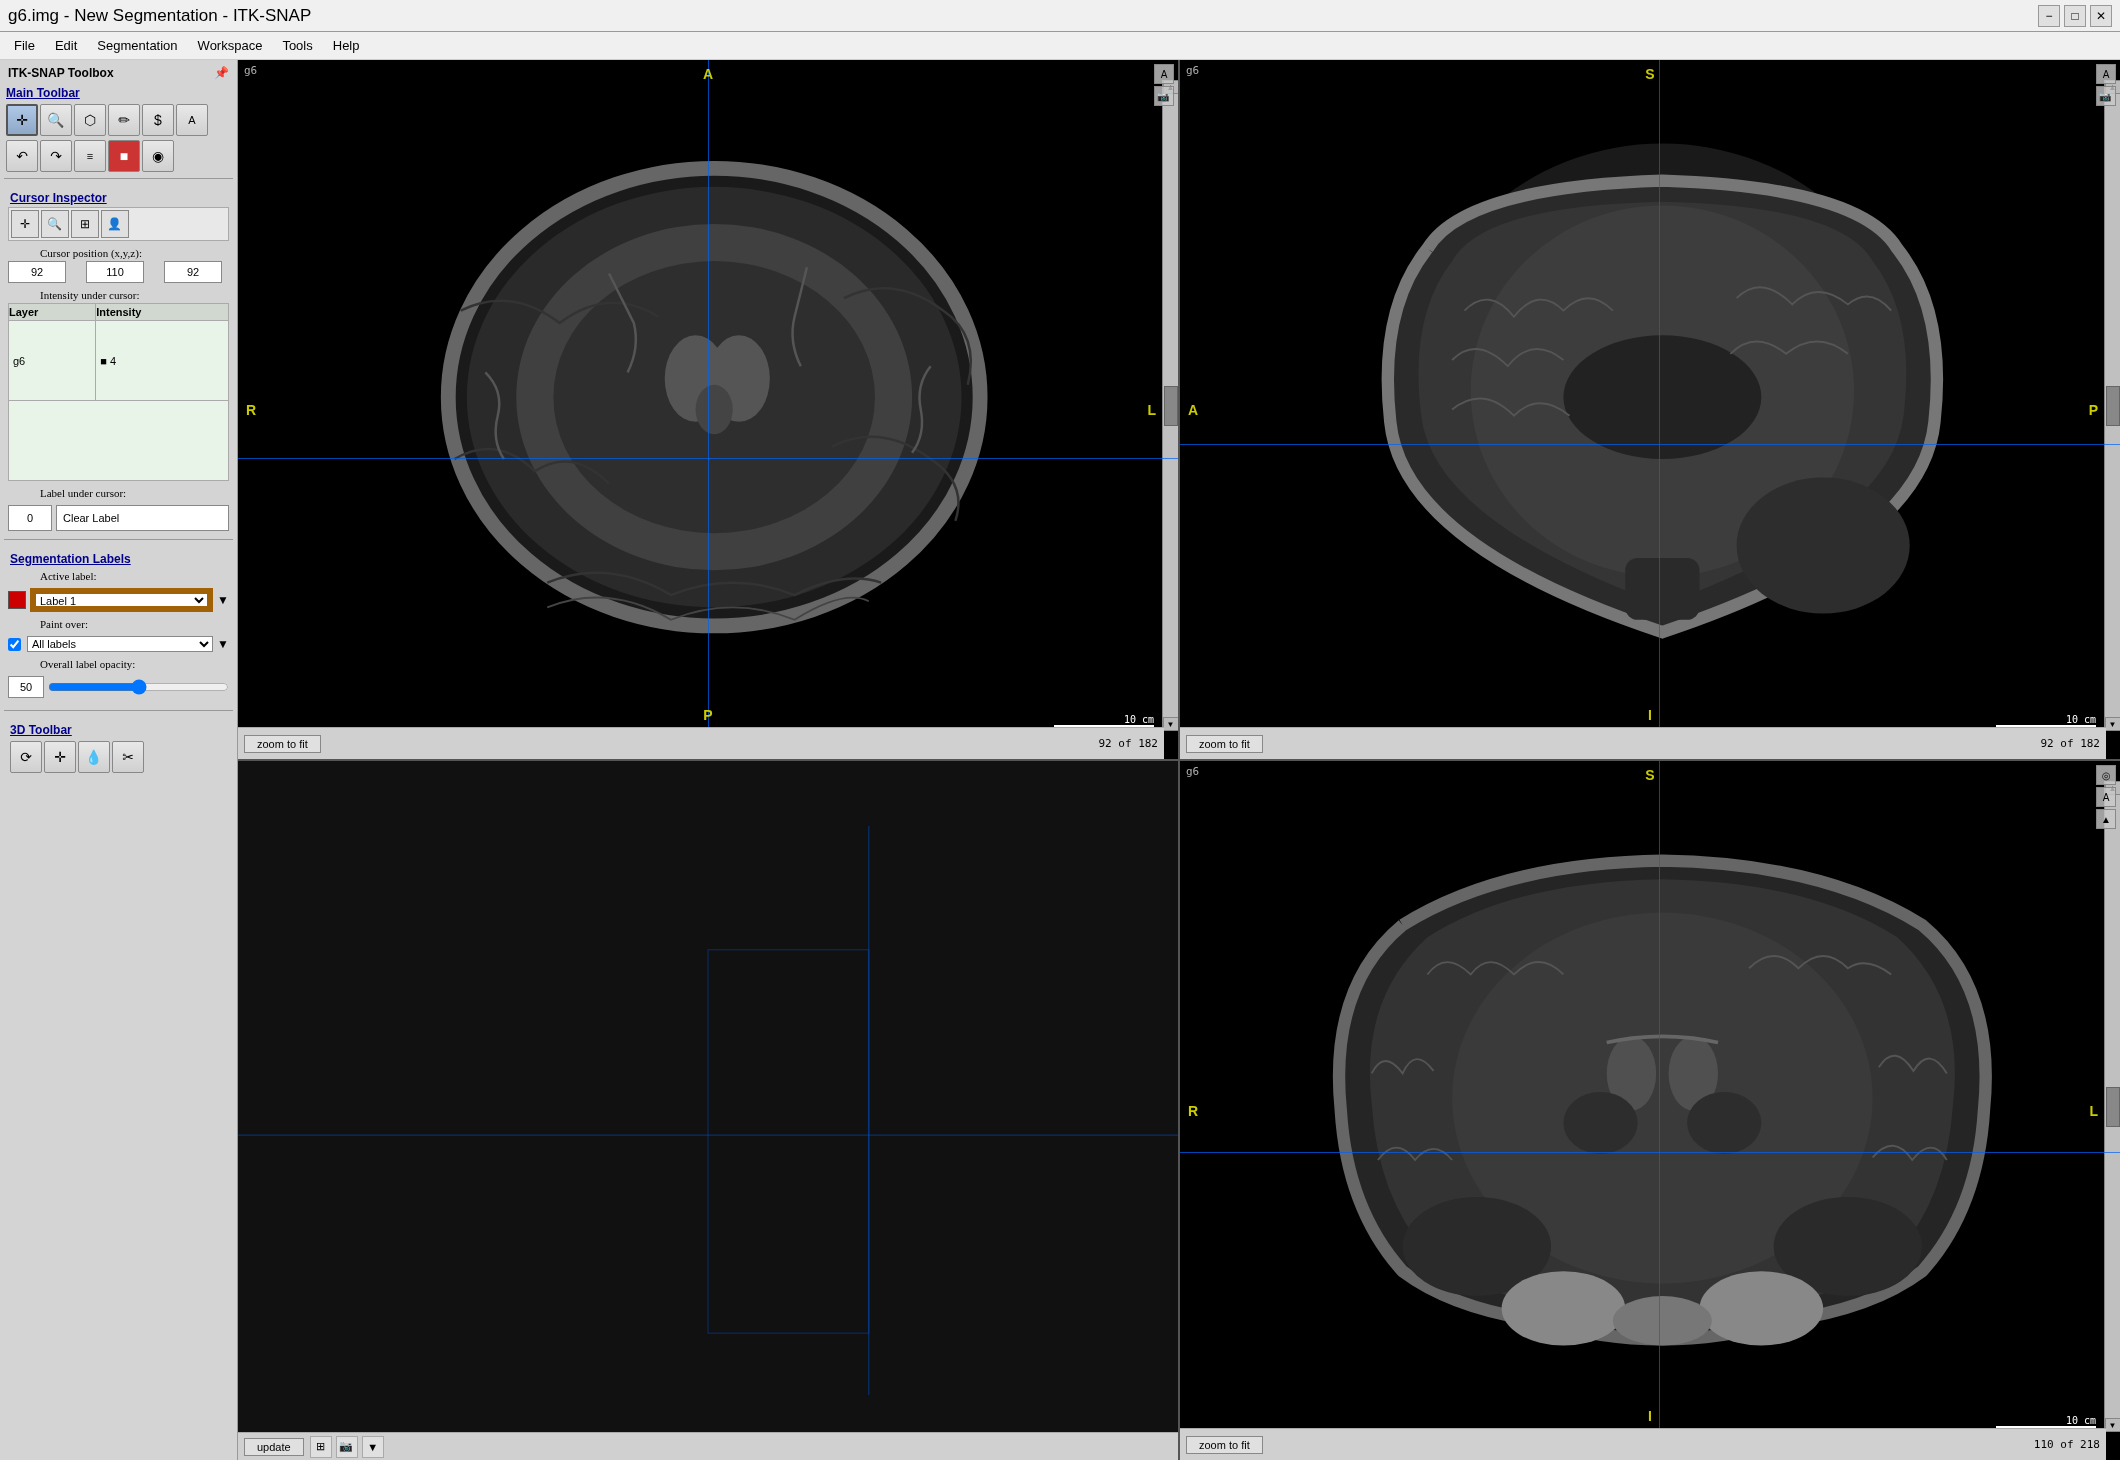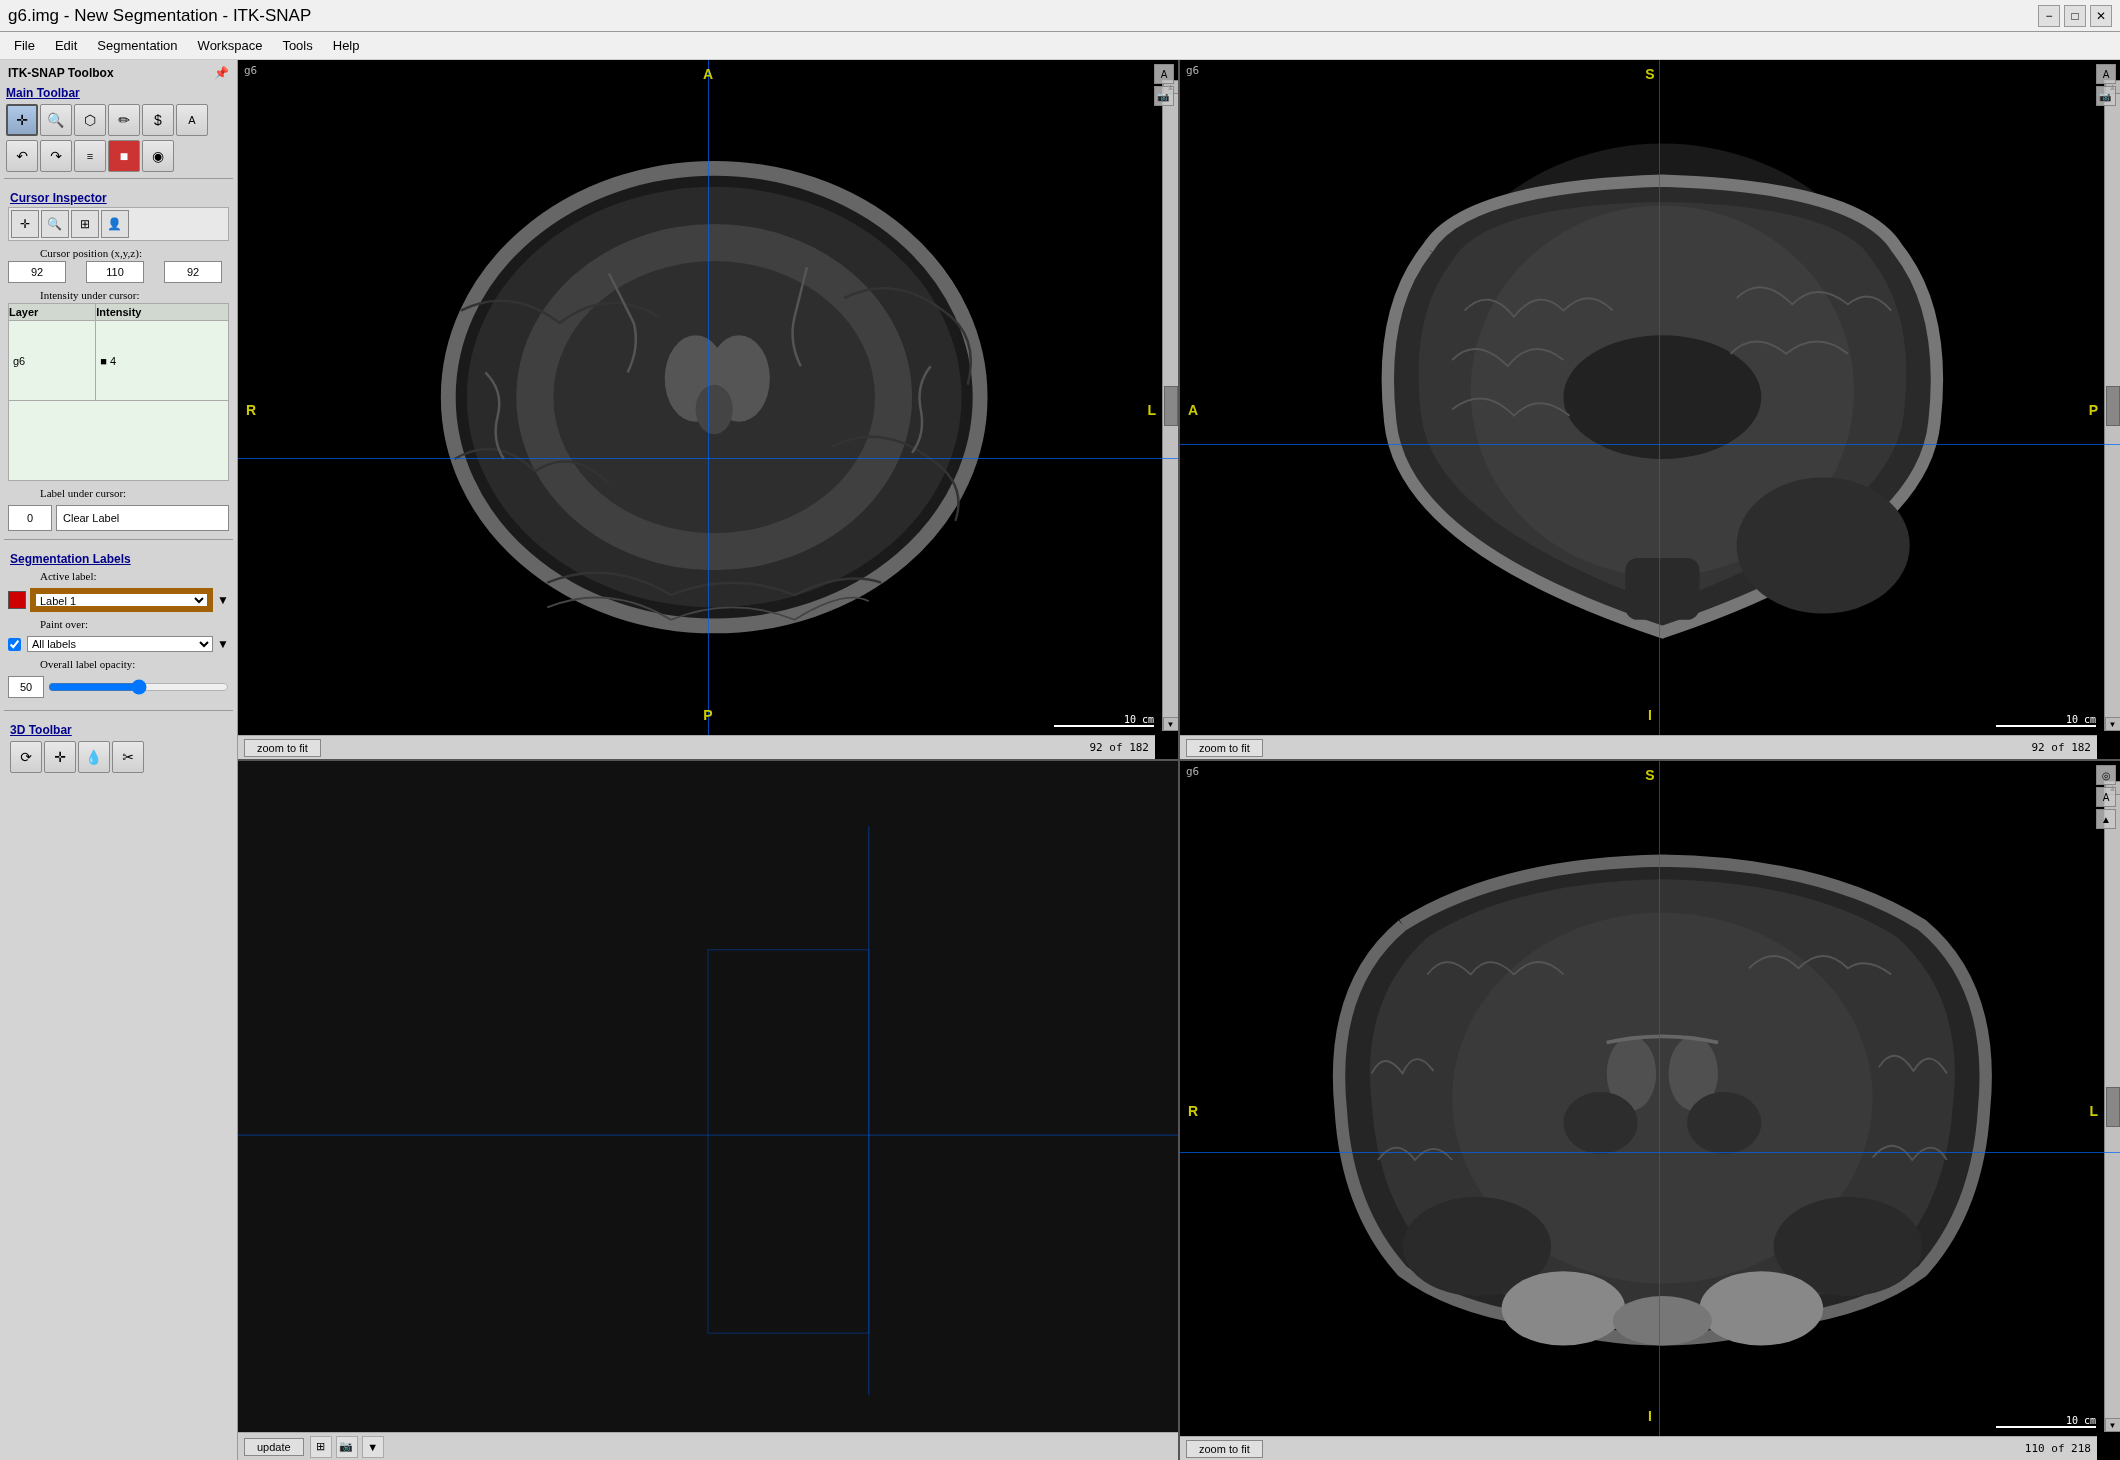--- a/index.html
+++ b/index.html
@@ -352,22 +352,22 @@
       width: 1px;
       background: rgba(0, 100, 255, 0.7);
       pointer-events: none;
       z-index: 5;
     }
 
     .bottom-toolbar {
       position: absolute;
       bottom: 0;
       left: 0;
-      right: 23px;
-      height: 24px;
+      right: 14px;
+      height: 32px;
       background: #d0d0d0;
       display: flex;
       align-items: center;
       justify-content: space-between;
       padding: 0 6px;
       border-top: 1px solid #aaa;
       z-index: 20;
     }
 
     .bottom-icons {

